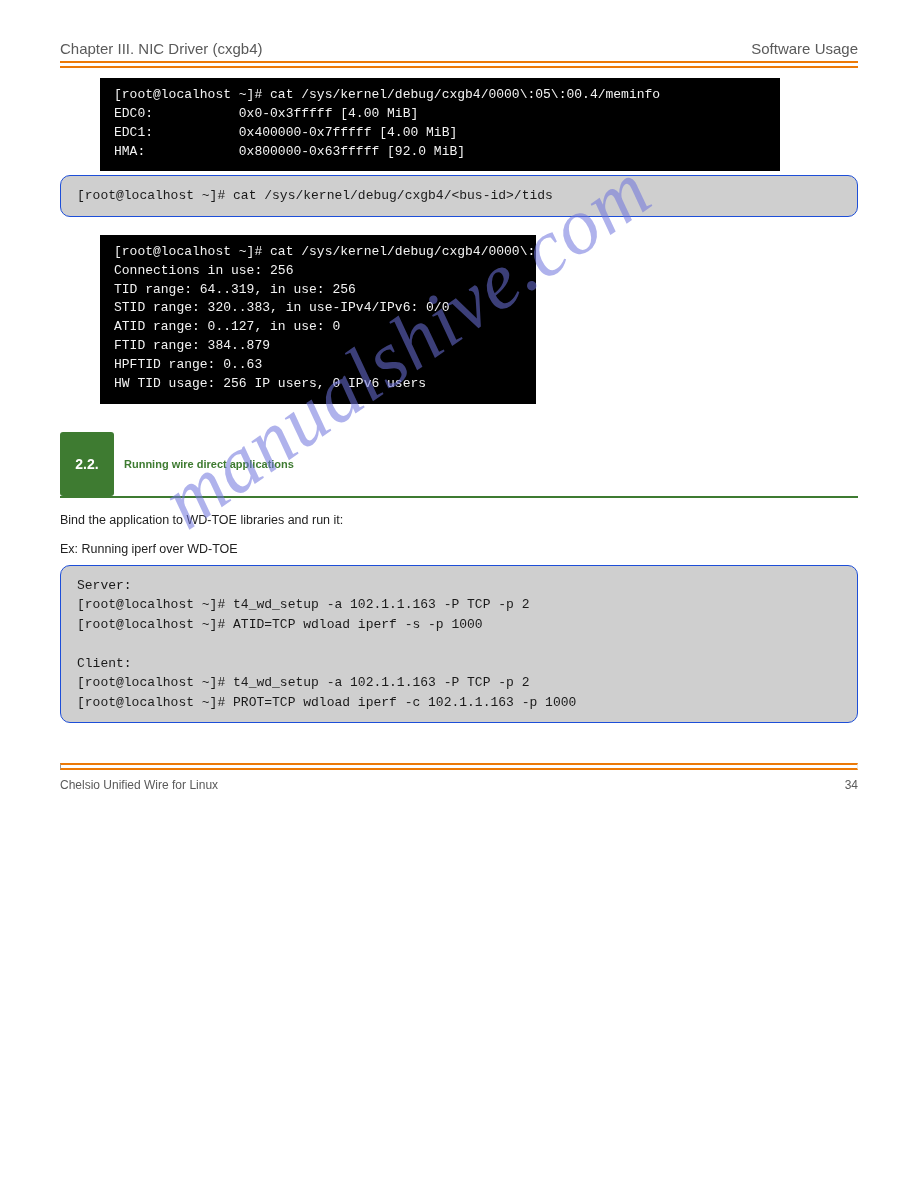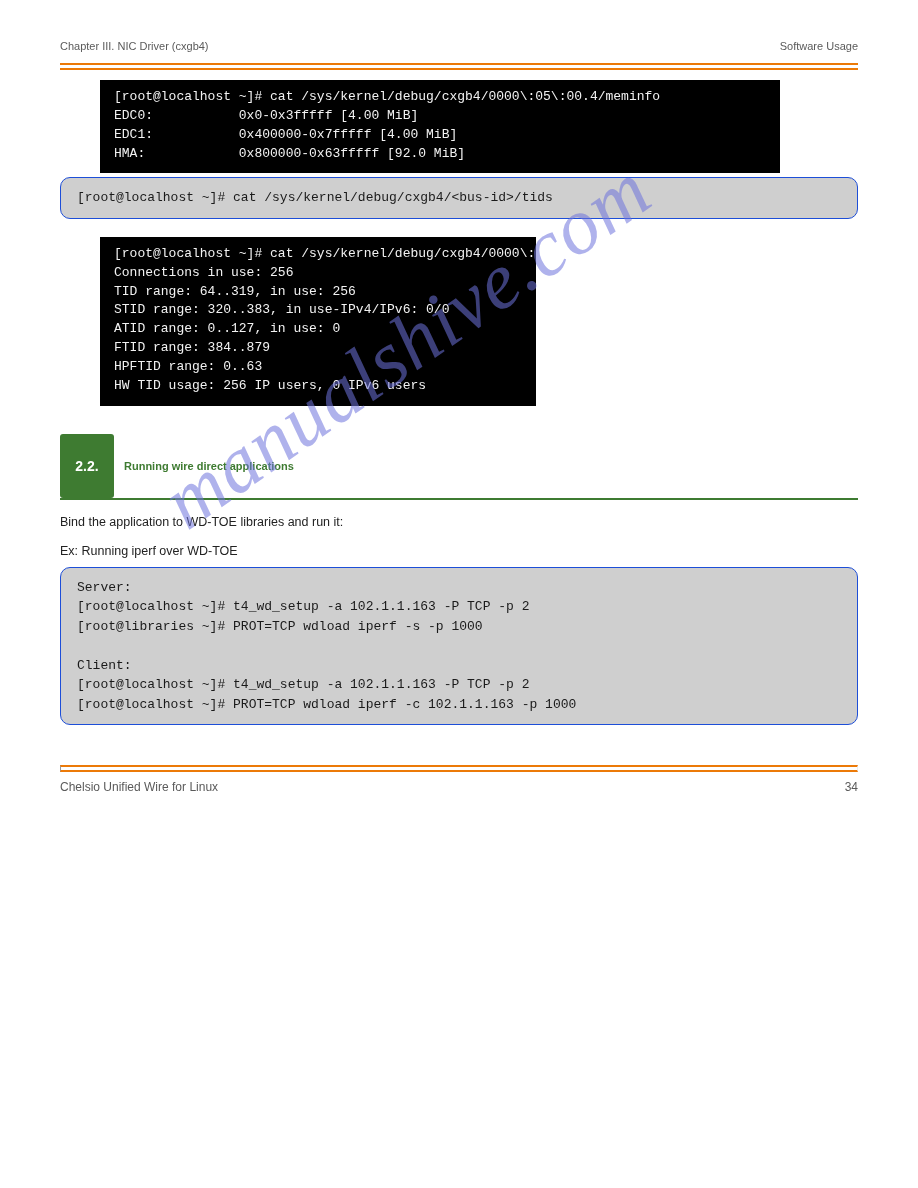--- a/index.html
+++ b/index.html
@@ -21,23 +21,23 @@
     border: none;
     border-top: 2px solid #ec7a08;
     border-bottom: 2px solid #ec7a08;
     height: 3px;
     margin: 0 0 10px 0;
   }
   .header-row {
     display: flex;
     justify-content: space-between;
     align-items: flex-end;
-    font-size: 11px;
+    font-size: 15px;
     color: #5a5a5a;
-    margin-bottom: 11px;
+    margin-bottom: 4px;
     text-align: right;
   }
   .terminal {
     background: #000000;
     color: #f2f2f2;
     font-family: "Courier New", monospace;
     font-size: 13px;
     line-height: 1.45;
     padding: 8px 14px 10px 14px;
     white-space: pre;
@@ -162,21 +162,21 @@
   </div>
   <hr class="green-rule">
 
   <p class="para">Bind the application to WD-TOE libraries and run it:</p>
 
 
   <p class="para">Ex: Running iperf over WD-TOE</p>
 
   <div class="code-box"><span>Server:</span>
 <span>[root@localhost ~]# t4_wd_setup -a 102.1.1.163 -P TCP -p 2</span>
-<span>[root@libraries ~]# PROT=TCP wdload iperf -s -p 1000</span>
+<span>[root@localhost ~]# ATID=TCP wdload iperf -s -p 1000</span>
 
 <span>Client:</span>
 <span>[root@localhost ~]# t4_wd_setup -a 102.1.1.163 -P TCP -p 2</span>
 <span>[root@localhost ~]# PROT=TCP wdload iperf -c 102.1.1.163 -p 1000</span></div>
 
   <hr class="footer">
   <div class="footer-row">
     <span>Chelsio Unified Wire for Linux</span>
     <span>34</span>
   </div>

